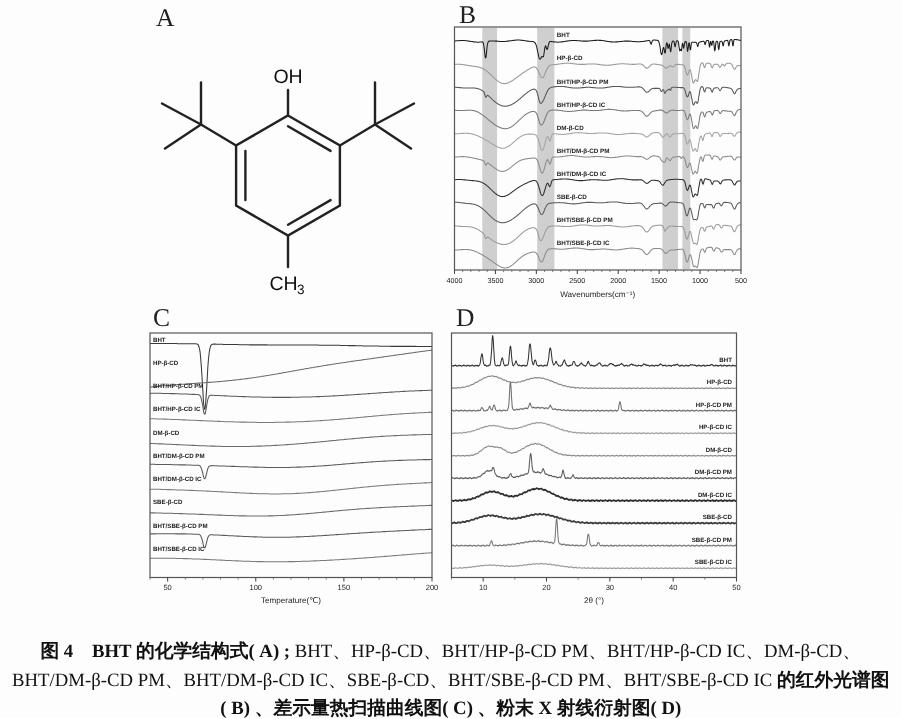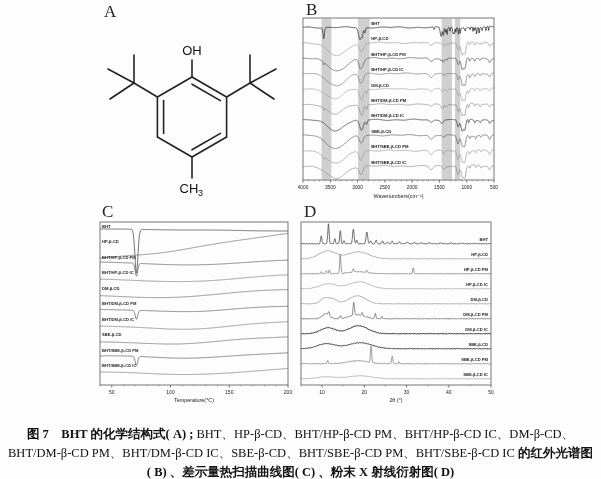--- a/index.html
+++ b/index.html
@@ -214,15 +214,15 @@
       <text x="66.33333333333333" y="175.5" text-anchor="middle" font-size="5" fill="#222">20</text>
       <line x1="108.55555555555556" y1="167" x2="108.55555555555556" y2="169.6" stroke="#444" stroke-width="0.7"></line>
       <text x="108.55555555555556" y="175.5" text-anchor="middle" font-size="5" fill="#222">30</text>
       <line x1="150.77777777777777" y1="167" x2="150.77777777777777" y2="169.6" stroke="#444" stroke-width="0.7"></line>
       <text x="150.77777777777777" y="175.5" text-anchor="middle" font-size="5" fill="#222">40</text>
       <line x1="193" y1="167" x2="193" y2="169.6" stroke="#444" stroke-width="0.7"></line>
       <text x="193" y="175.5" text-anchor="middle" font-size="5" fill="#222">50</text>
       <text x="98" y="184" text-anchor="middle" font-size="5.4" fill="#222">2θ (°)</text>
     </svg>
 
-  <div class="caption"><span class="b">图 7　BHT 的化学结构式( A) ; </span><span>BHT、HP-β-CD、BHT/HP-β-CD PM、BHT/HP-β-CD IC、DM-β-CD、BHT/DM-β-CD PM、BHT/DM-β-CD IC、SBE-β-CD、BHT/SBE-β-CD PM、BHT/SBE-β-CD IC</span><span class="b"> 的红外光谱图( B) 、差示量热扫描曲线图( C) 、粉末 X 射线衍射图( D)</span></div>
+  <div class="caption"><span class="b">图 4　BHT 的化学结构式( A) ; </span><span>BHT、HP-β-CD、BHT/HP-β-CD PM、BHT/HP-β-CD IC、DM-β-CD、BHT/DM-β-CD PM、BHT/DM-β-CD IC、SBE-β-CD、BHT/SBE-β-CD PM、BHT/SBE-β-CD IC</span><span class="b"> 的红外光谱图( B) 、差示量热扫描曲线图( C) 、粉末 X 射线衍射图( D)</span></div>
 
 </div>
 
 </body></html>

